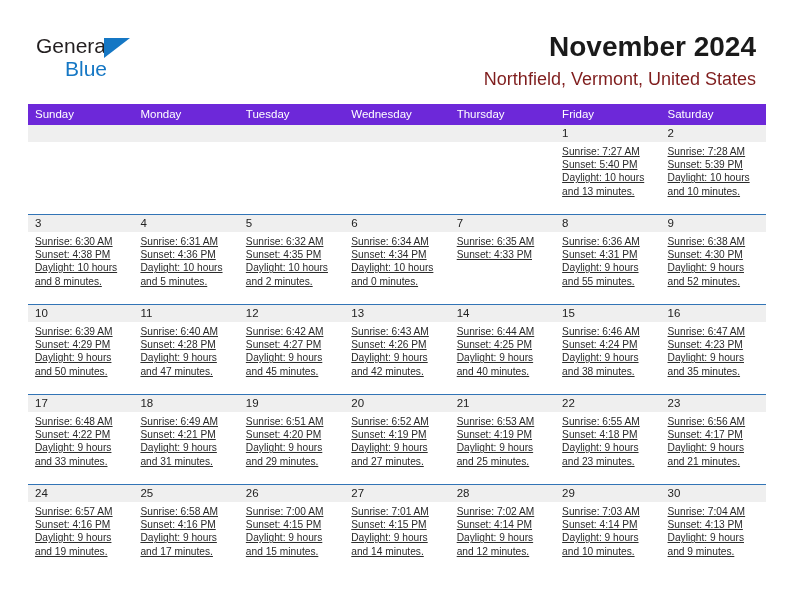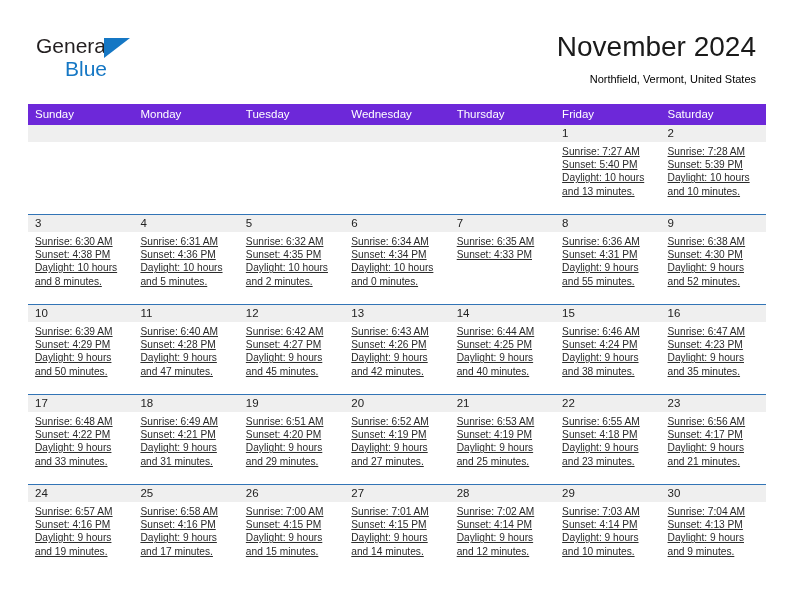--- a/index.html
+++ b/index.html
@@ -64,29 +64,29 @@
   }
 
   .title-block {
     position: absolute;
     right: 36px;
     top: 30px;
     text-align: right;
   }
   .month-title {
     font-size: 28px;
-    font-weight: normal;
+    font-weight: bold;
     color: #1a1a1a;
     line-height: 34px;
     white-space: nowrap;
   }
   .location {
     margin-top: 7px;
-    font-size: 11px;
-    color: #000000;
+    font-size: 18px;
+    color: #7f1d1d;
     line-height: 17px;
     white-space: nowrap;
   }
 
   
   .calendar {
     position: absolute;
     left: 28px;
     top: 104px;
     width: 738px;

